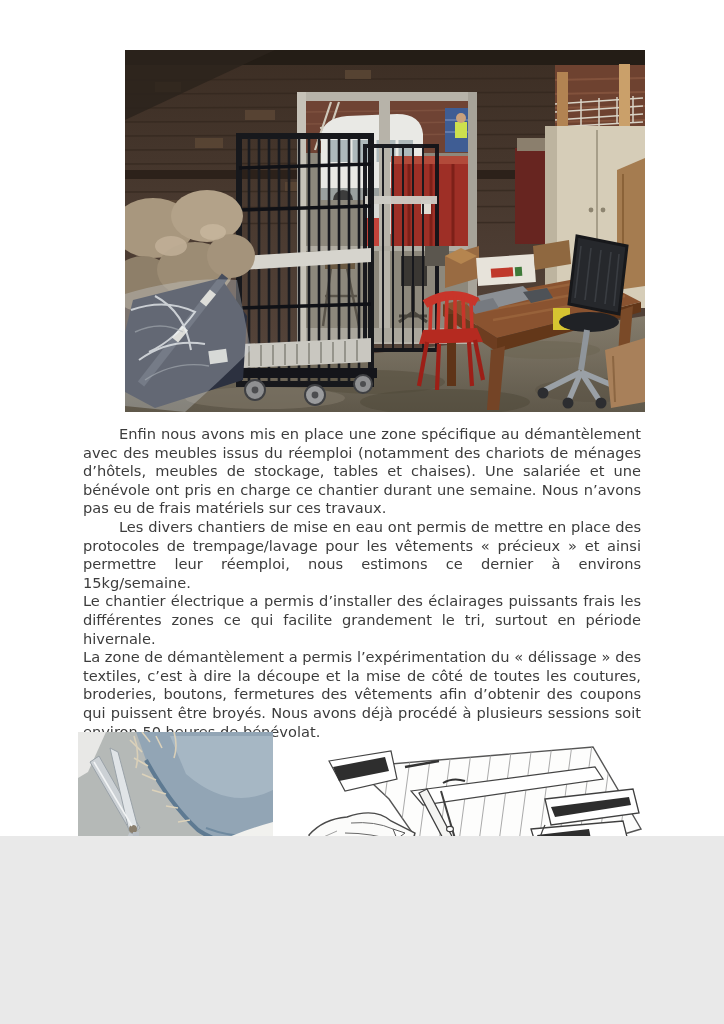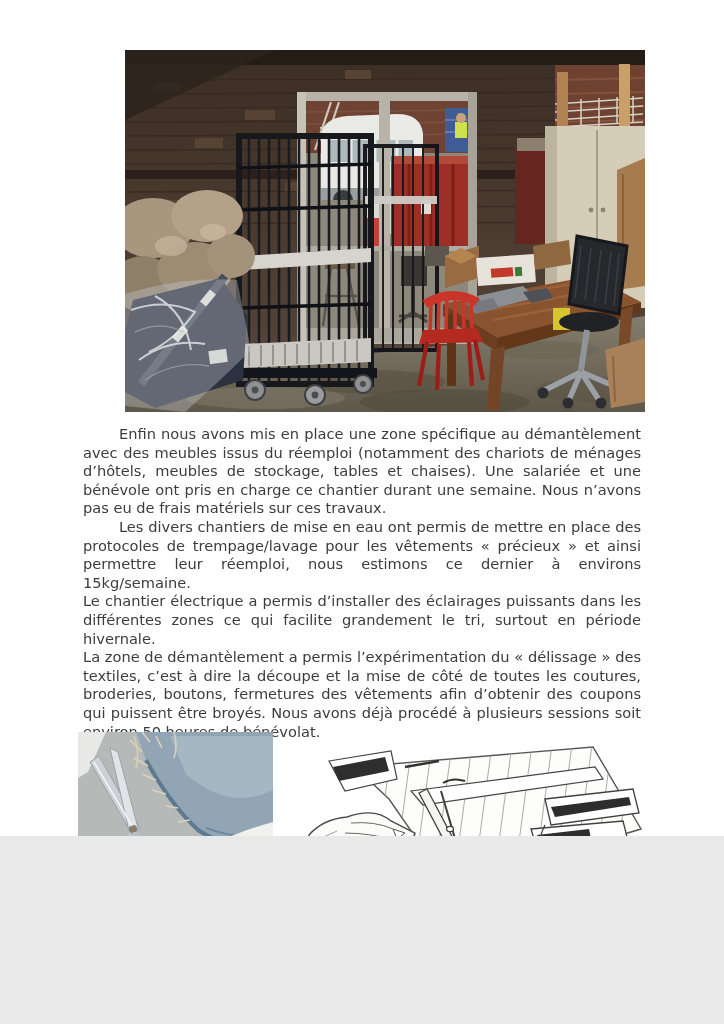--- a/index.html
+++ b/index.html
@@ -356,21 +356,21 @@
 
       <polygon points="480,300 520,288 520,352 486,358" fill="#a8805a"></polygon>
       <line x1="488" y1="306" x2="490" y2="352" stroke="#8c6642" stroke-width="2"></line>
     </svg>
   </figure>
 
   <div class="textblock">
     <p class="indent">Enfin nous avons mis en place une zone spécifique au démantèlement avec des meubles issus du réemploi (notamment des chariots de ménages d’hôtels, meubles de stockage, tables et chaises). Une salariée et une bénévole ont pris en charge ce chantier durant une semaine. Nous n’avons pas eu de frais matériels sur ces travaux.</p>
     <div class="group2">
       <p class="indent">Les divers chantiers de mise en eau ont permis de mettre en place des protocoles de trempage/lavage pour les vêtements « précieux » et ainsi permettre leur réemploi, nous estimons ce dernier à environs 15kg/semaine.</p>
-      <p>Le chantier électrique a permis d’installer des éclairages puissants dans les différentes zones ce qui facilite grandement le tri, surtout en période hivernale.</p>
+      <p>Le chantier électrique a permis d’installer des éclairages puissants frais les différentes zones ce qui facilite grandement le tri, surtout en période hivernale.</p>
       <p>La zone de démantèlement a permis l’expérimentation du « délissage » des textiles, c’est à dire la découpe et la mise de côté de toutes les coutures, broderies, boutons, fermetures des vêtements afin d’obtenir des coupons qui puissent être broyés. Nous avons déjà procédé à plusieurs sessions soit environ 50 heures de bénévolat.</p>
     </div>
   </div>
 
   <figure class="photo-scissors">
     <svg viewBox="0 0 195 247" preserveAspectRatio="none">
       <rect x="0" y="0" width="195" height="247" fill="#b5b9b7"></rect>
       <polygon points="0,0 28,0 10,40 0,46" fill="#e8e8e6"></polygon>
 
       <g>

